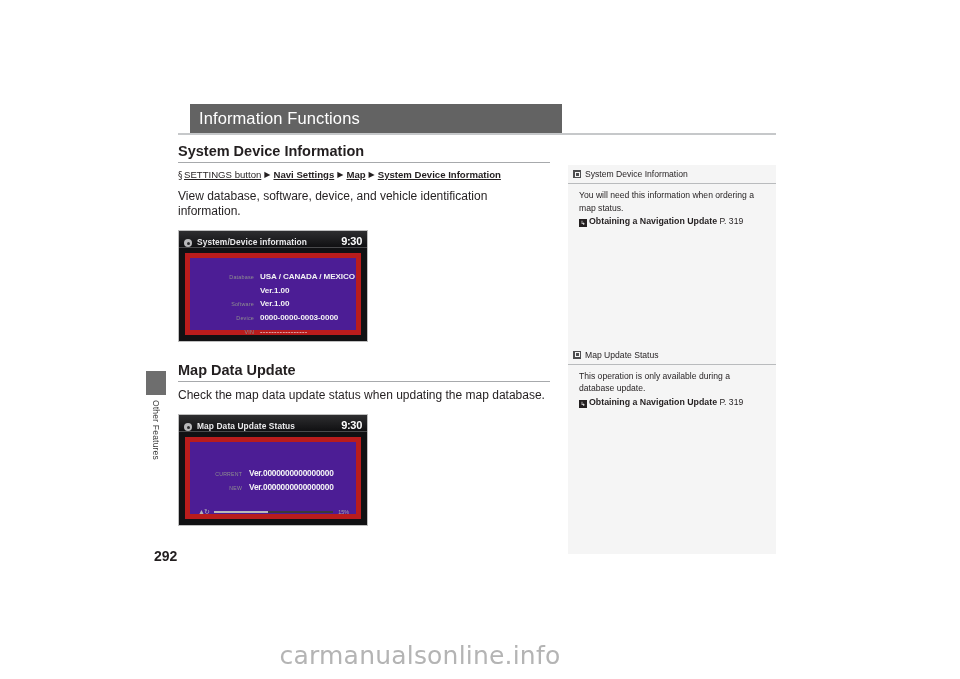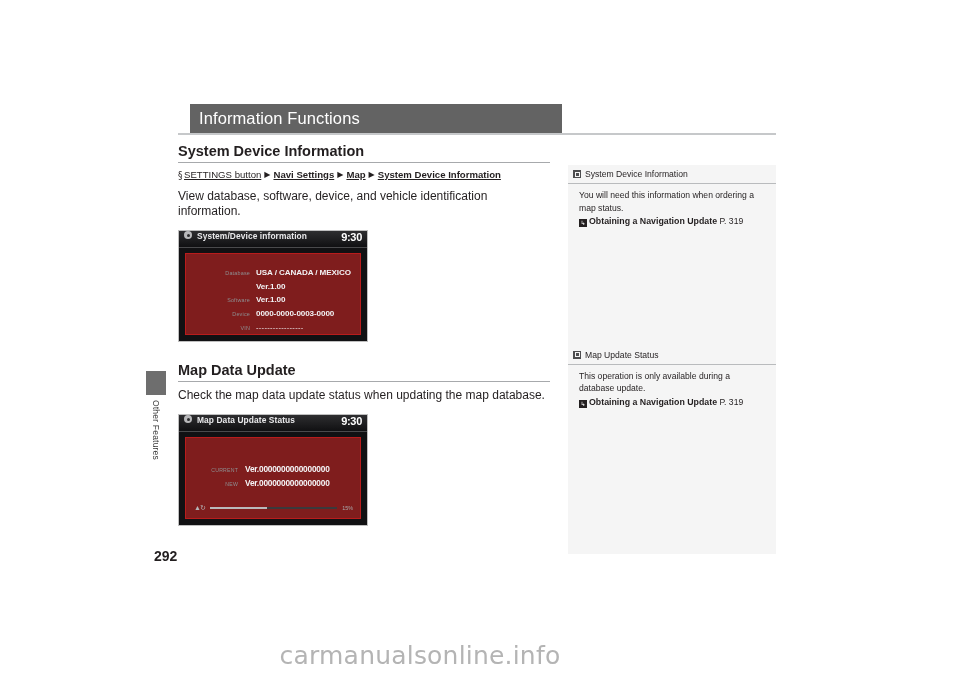--- a/index.html
+++ b/index.html
@@ -139,21 +139,21 @@
     border: 1px solid #bfbfbf;
     margin-top: 11px;
     position: relative;
     overflow: hidden;
   }
   .nav-bar {
     height: 16px;
     background: linear-gradient(#2e2e30, #101012);
     border-bottom: 1px solid #4a4a4c;
     display: flex;
-    align-items: flex-start;
+    align-items: flex-end;
     position: relative;
   }
   .nav-bar-icon {
     width: 8px; height: 8px;
     border-radius: 50%;
     background: #b9b9bb;
     margin-left: 5px;
     flex: none;
     position: relative;
   }
@@ -177,22 +177,22 @@
     right: 5px;
     color: #ffffff;
     font-size: 11px;
     font-weight: bold;
     letter-spacing: -0.3px;
   }
   .nav-inner {
     position: absolute;
     left: 6px; right: 6px;
     top: 22px; bottom: 6px;
-    background: #7f1d1d;
-    border: 1px solid #b91c1c;
+    background: #4c1d95;
+    border: 5px solid #b91c1c;
   }
   .nav-rows {
     padding-top: 12px;
   }
   .nav-row {
     display: flex;
     align-items: baseline;
     line-height: 13px;
     white-space: nowrap;
   }

